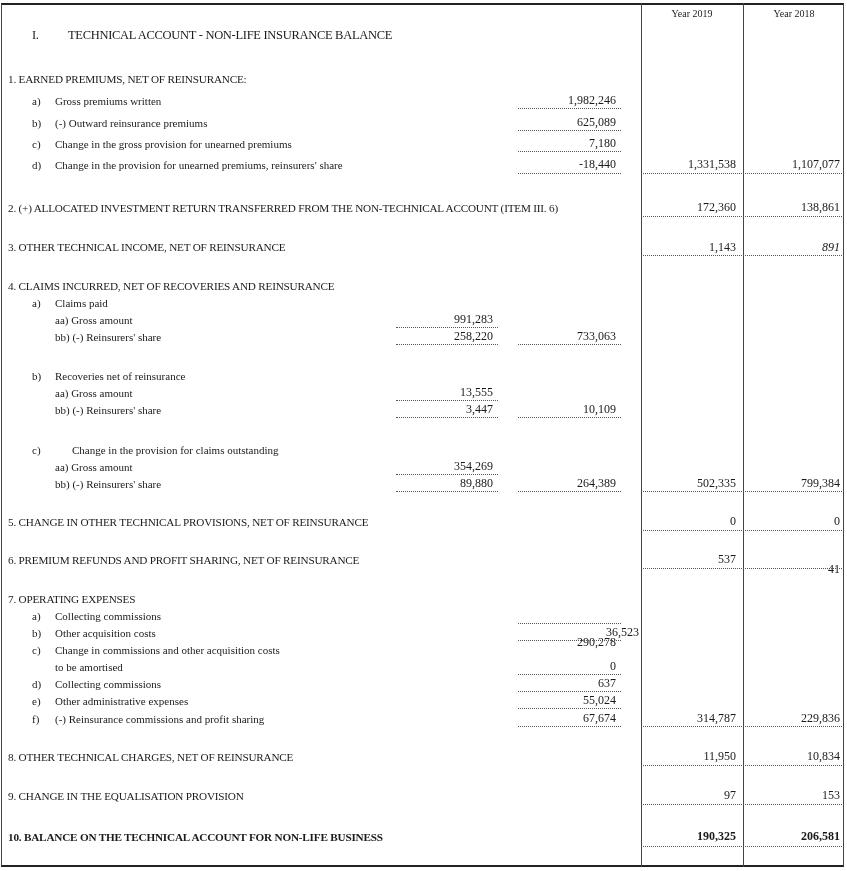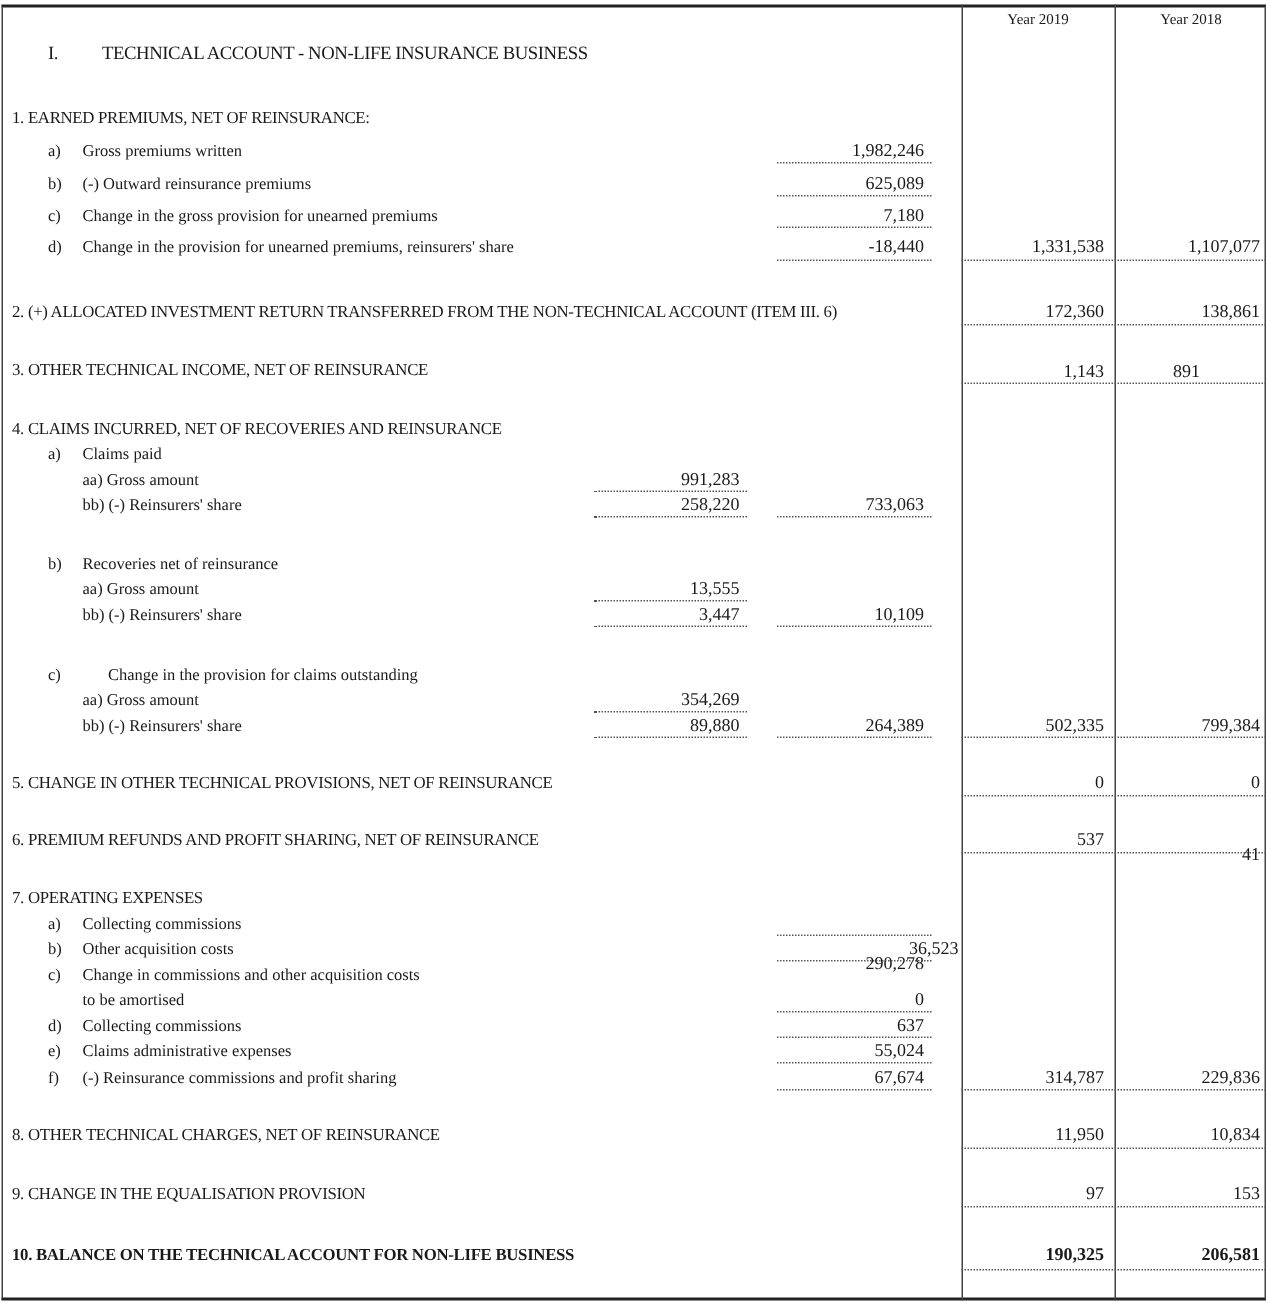--- a/index.html
+++ b/index.html
@@ -19,21 +19,21 @@
 </head>
 <body>
 
 <div class="frame"></div>
 <div class="vline" style="left:641px"></div>
 <div class="vline" style="left:743px"></div>
 
 <div class="hdr" style="left:642px; top:8px;">Year 2019</div>
 <div class="hdr" style="left:744px; top:8px;">Year 2018</div>
 <div class="title" style="left:32px; top:28px;">I.</div>
-<div class="title" style="left:68px; top:28px;">TECHNICAL ACCOUNT - NON-LIFE INSURANCE BUSINESS</div>
+<div class="title" style="left:68px; top:28px;">TECHNICAL ACCOUNT - NON-LIFE INSURANCE BALANCE</div>
 
 <div class="sec" style="left:8px; top:72px;">1.   EARNED PREMIUMS, NET OF REINSURANCE:</div>
 
 <div class="t" style="left:32px; top:94px;">a)</div>
 <div class="t" style="left:55px; top:94px;">Gross premiums written</div>
 <div class="num" style="left:520px; width:96px; top:93px;">1,982,246</div>
 <div class="ul" style="left:518px; width:103px; top:108px;"></div>
 
 <div class="t" style="left:32px; top:116px;">b)</div>
 <div class="t" style="left:55px; top:116px;">(-) Outward reinsurance premiums</div>
@@ -53,21 +53,21 @@
 <div class="num" style="left:746px; width:94px; top:157px;">1,107,077</div>
 <div class="ul" style="left:641px; width:203px; top:173px;"></div>
 
 <div class="sec" style="left:8px; top:201px;text-align:right;">2.   (+) ALLOCATED INVESTMENT RETURN TRANSFERRED FROM THE NON-TECHNICAL ACCOUNT (ITEM III. 6)</div>
 <div class="num" style="left:644px; width:92px; top:200px;">172,360</div>
 <div class="num" style="left:746px; width:94px; top:200px;">138,861</div>
 <div class="ul" style="left:641px; width:203px; top:216px;"></div>
 
 <div class="sec" style="left:8px; top:240px;">3.   OTHER TECHNICAL INCOME, NET OF REINSURANCE</div>
 <div class="num" style="left:644px; width:92px; top:240px;">1,143</div>
-<div class="num" style="left:706px; width:94px; top:240px;">891</div>
+<div class="num" style="left:746px; width:94px; top:240px;font-style:italic;">891</div>
 <div class="ul" style="left:641px; width:203px; top:255px;"></div>
 
 <div class="sec" style="left:8px; top:279px;">4.   CLAIMS INCURRED, NET OF RECOVERIES AND REINSURANCE</div>
 
 <div class="t" style="left:32px; top:296px;">a)</div>
 <div class="t" style="left:55px; top:296px;">Claims paid</div>
 <div class="t" style="left:55px; top:313px;">aa)   Gross amount</div>
 <div class="num" style="left:398px; width:95px; top:312px;">991,283</div>
 <div class="ul" style="left:396px; width:102px; top:327px;"></div>
 <div class="t" style="left:55px; top:330px;">bb)   (-) Reinsurers' share</div>
@@ -128,21 +128,21 @@
 <div class="t" style="left:55px; top:660px;">to be amortised</div>
 <div class="num" style="left:520px; width:96px; top:659px;">0</div>
 <div class="ul" style="left:518px; width:103px; top:674px;"></div>
 
 <div class="t" style="left:32px; top:677px;">d)</div>
 <div class="t" style="left:55px; top:677px;">Collecting commissions</div>
 <div class="num" style="left:520px; width:96px; top:676px;">637</div>
 <div class="ul" style="left:518px; width:103px; top:691px;"></div>
 
 <div class="t" style="left:32px; top:694px;">e)</div>
-<div class="t" style="left:55px; top:694px;">Claims administrative expenses</div>
+<div class="t" style="left:55px; top:694px;">Other administrative expenses</div>
 <div class="num" style="left:520px; width:96px; top:693px;">55,024</div>
 <div class="ul" style="left:518px; width:103px; top:708px;"></div>
 
 <div class="t" style="left:32px; top:712px;">f)</div>
 <div class="t" style="left:55px; top:712px;">(-) Reinsurance commissions and profit sharing</div>
 <div class="num" style="left:520px; width:96px; top:711px;">67,674</div>
 <div class="ul" style="left:518px; width:103px; top:726px;"></div>
 <div class="num" style="left:644px; width:92px; top:711px;">314,787</div>
 <div class="num" style="left:746px; width:94px; top:711px;">229,836</div>
 <div class="ul" style="left:641px; width:203px; top:726px;"></div>

